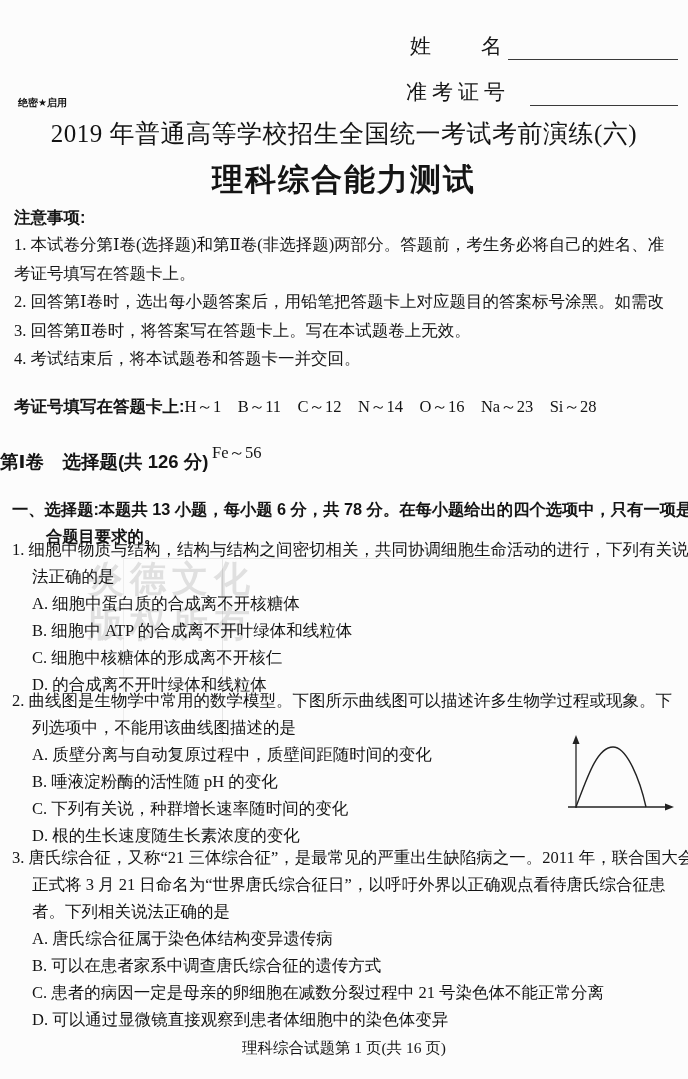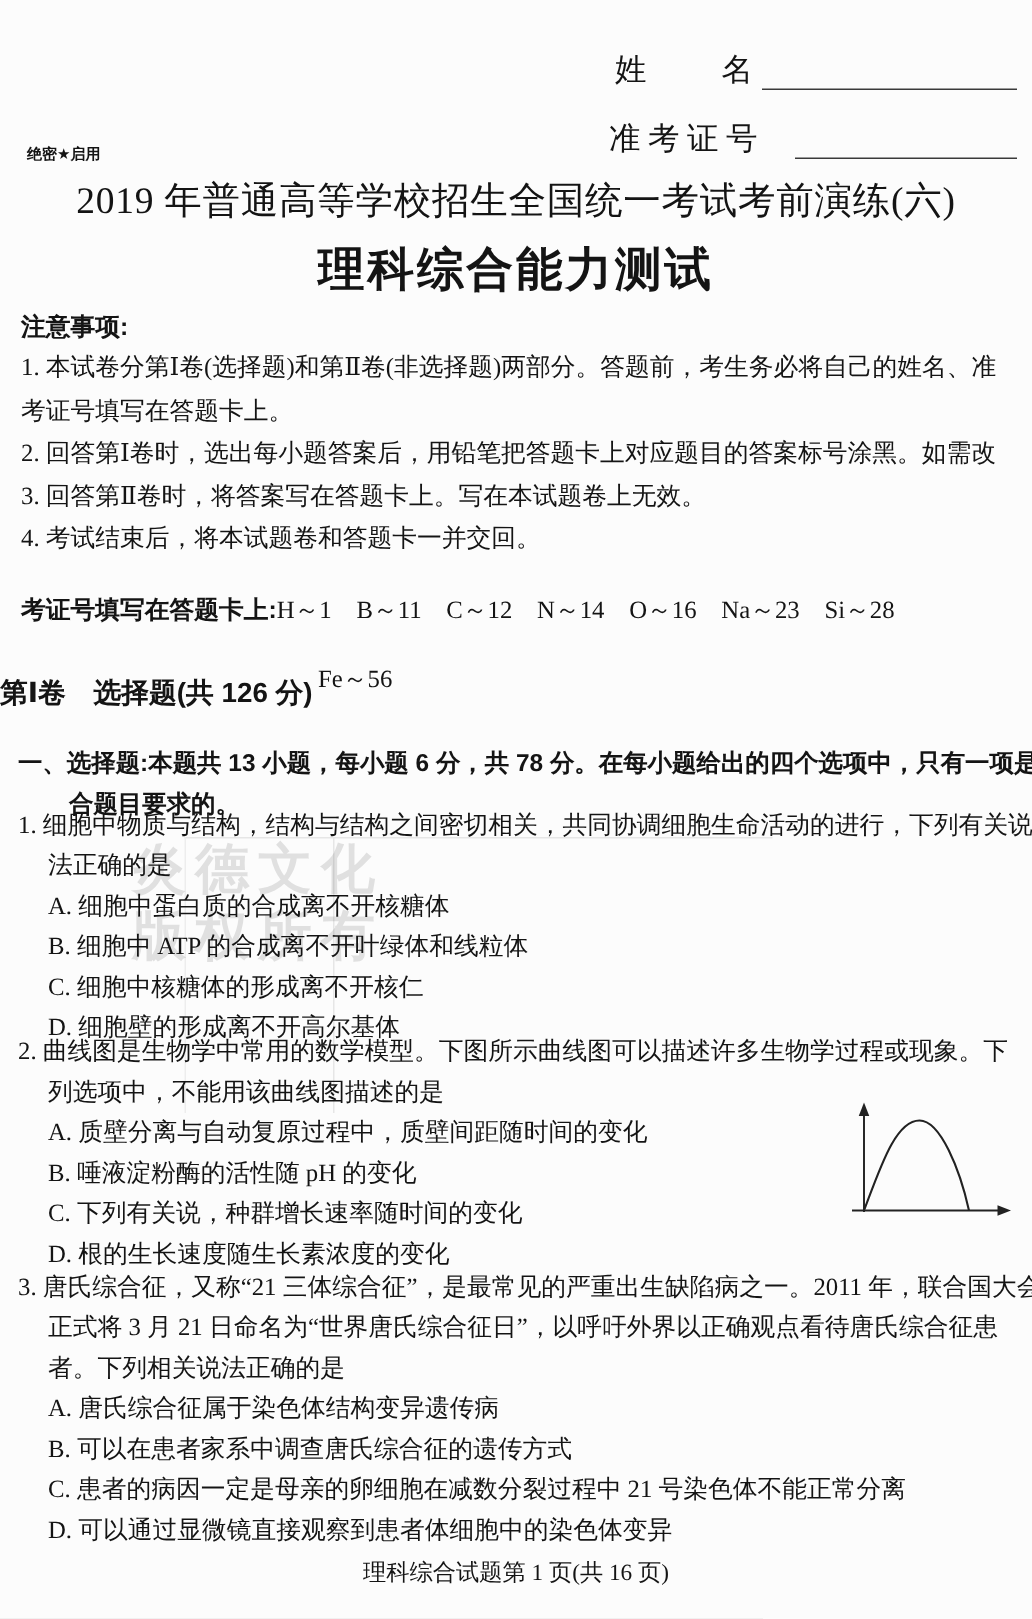--- a/index.html
+++ b/index.html
@@ -121,21 +121,21 @@
     <div>一、选择题:本题共 13 小题，每小题 6 分，共 78 分。在每小题给出的四个选项中，只有一项是符</div>
     <div class="ind">合题目要求的。</div>
   </div>
 
   <div class="question" id="q1">
     <div>1. 细胞中物质与结构，结构与结构之间密切相关，共同协调细胞生命活动的进行，下列有关说</div>
     <div class="ind">法正确的是</div>
     <div class="ind">A. 细胞中蛋白质的合成离不开核糖体</div>
     <div class="ind">B. 细胞中 ATP 的合成离不开叶绿体和线粒体</div>
     <div class="ind">C. 细胞中核糖体的形成离不开核仁</div>
-    <div class="ind">D. 细胞壁的形成离不开高尔基体</div>
+    <div class="ind">D. 的合成离不开叶绿体和线粒体</div>
   </div>
 
   <div class="question" id="q2">
     <div>2. 曲线图是生物学中常用的数学模型。下图所示曲线图可以描述许多生物学过程或现象。下</div>
     <div class="ind">列选项中，不能用该曲线图描述的是</div>
     <div class="ind">A. 质壁分离与自动复原过程中，质壁间距随时间的变化</div>
     <div class="ind">B. 唾液淀粉酶的活性随 pH 的变化</div>
     <div class="ind">C. 下列有关说，种群增长速率随时间的变化</div>
     <div class="ind">D. 根的生长速度随生长素浓度的变化</div>
   </div>

